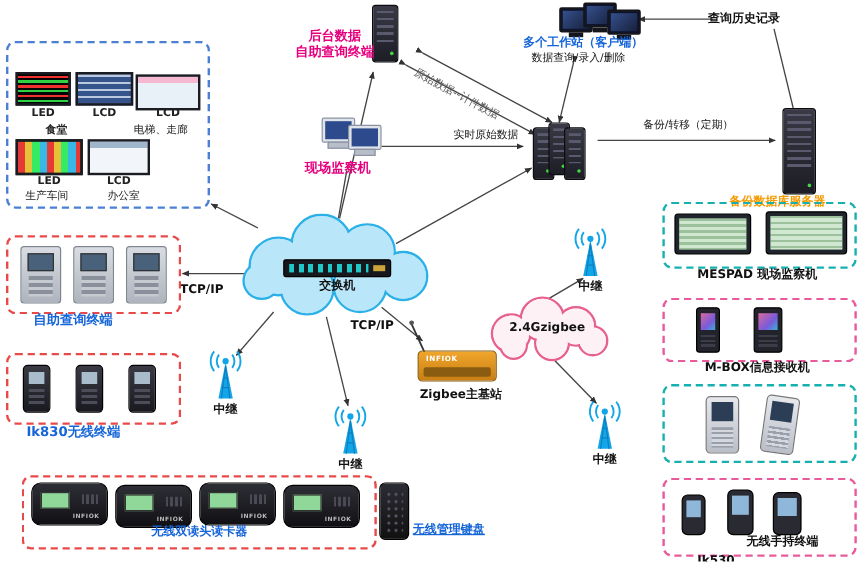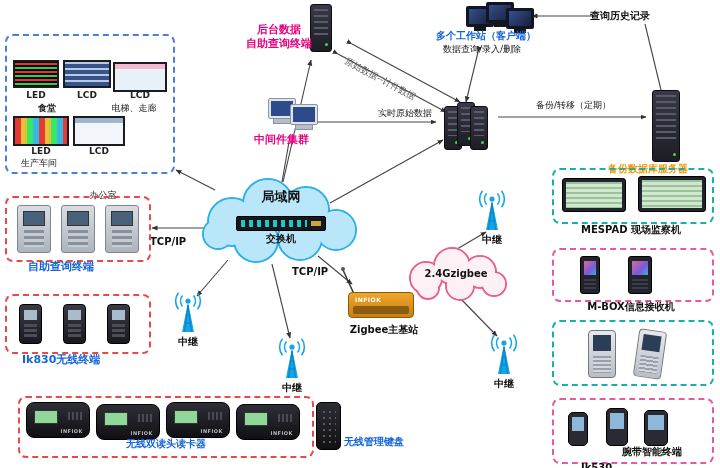--- a/index.html
+++ b/index.html
@@ -130,37 +130,37 @@
     <div class="ktype" style="left:6px;top:54px;width:46px;">LED</div>
     <div class="ktype" style="left:56px;top:54px;width:48px;">LCD</div>
     <div class="ktype" style="left:106px;top:54px;width:54px;">LCD</div>
     <div class="kcap" style="left:18px;top:66px;width:44px;font-weight:bold;">食堂</div>
     <div class="kcap" style="left:92px;top:66px;width:70px;">电梯、走廊</div>
     <div class="scr scr-led2" style="left:6px;top:80px;width:52px;height:26px;"></div>
     <div class="scr scr-lcd-light2" style="left:66px;top:80px;width:48px;height:26px;"></div>
     <div class="ktype" style="left:6px;top:110px;width:56px;">LED</div>
     <div class="ktype" style="left:66px;top:110px;width:52px;">LCD</div>
     <div class="kcap" style="left:0px;top:121px;width:64px;">生产车间</div>
-    <div class="kcap" style="left:70px;top:121px;width:52px;margin-top:32px;">办公室</div>
+    <div class="kcap" style="left:70px;top:121px;width:52px;">办公室</div>
   </div>
 
   <div class="tower" style="left:310px;top:4px;width:20px;height:46px;"></div>
   <div class="lbl pink ctr" style="left:248px;top:24px;width:62px;font-size:11px;">后台数据</div>
   <div class="lbl pink ctr" style="left:242px;top:38px;width:74px;font-size:11px;">自助查询终端</div>
 
   <div class="ws" style="left:466px;top:6px;"></div>
   <div class="ws" style="left:486px;top:2px;"></div>
   <div class="ws" style="left:506px;top:8px;"></div>
   <div class="lbl blue" style="left:436px;top:30px;">多个工作站（客户端）</div>
   <div class="lbl black sm" style="left:443px;top:44px;">数据查询/录入/删除</div>
   <div class="lbl black" style="left:590px;top:10px;">查询历史记录</div>
 
   <div class="pc" style="left:268px;top:98px;"></div>
   <div class="pc" style="left:290px;top:104px;"></div>
-  <div class="lbl pink" style="left:254px;top:134px;font-size:11px;">中间件集群</div>
+  <div class="lbl pink" style="left:254px;top:134px;font-size:11px;">现场监察机</div>
 
   <div class="tower" style="left:444px;top:106px;width:16px;height:42px;"></div>
   <div class="tower" style="left:457px;top:102px;width:16px;height:42px;"></div>
   <div class="tower" style="left:470px;top:106px;width:16px;height:42px;"></div>
 
   <div class="tower" style="left:652px;top:90px;width:26px;height:70px;"></div>
   <div class="lbl orange" style="left:608px;top:163px;">备份数据库服务器</div>
 
   <div class="lbl gray sm rot" style="left:348px;top:56px;">原始数据--计件数据</div>
   <div class="lbl black sm" style="left:378px;top:108px;">实时原始数据</div>
@@ -182,21 +182,20 @@
       <g fill="#b9e6f9">
         <circle cx="36" cy="44" r="23"></circle>
           <circle cx="72" cy="26" r="24"></circle>
           <circle cx="110" cy="32" r="22"></circle>
         <circle cx="140" cy="52" r="19"></circle>
           <circle cx="104" cy="60" r="21"></circle>
           <circle cx="60" cy="62" r="21"></circle>
           <circle cx="22" cy="56" r="14"></circle>
       </g>
     </svg>
-    <div class="lbl black ctr" style="left:0;top:12px;width:170px;font-size:13px;">局域网</div>
     <div class="switchbar" style="left:40px;top:38px;width:88px;"></div>
     <div class="lbl black ctr" style="left:0;top:55px;width:170px;">交换机</div>
   </div>
 
   <div class="abs" style="left:400px;top:244px;width:112px;height:60px;">
     <svg width="112" height="60" viewBox="0 0 112 60">
       <g stroke="#e8608c" stroke-width="2" fill="#fdf1f5">
         <circle cx="26" cy="34" r="16"></circle>
           <circle cx="52" cy="22" r="18"></circle>
           <circle cx="80" cy="28" r="16"></circle>
@@ -276,35 +275,35 @@
   <div class="dbox dbox-teal" style="left:552px;top:320px;width:158px;height:62px;">
     <div class="terminal" style="left:34px;top:8px;width:26px;height:46px;"></div>
     <div class="terminal" style="left:82px;top:8px;width:26px;height:46px;transform:rotate(8deg);"></div>
   </div>
 
   <div class="dbox dbox-pink" style="left:552px;top:398px;width:158px;height:62px;">
     <div class="wrist" style="left:14px;top:12px;width:18px;height:32px;"></div>
     <div class="wrist" style="left:52px;top:8px;width:20px;height:36px;"></div>
     <div class="wrist" style="left:90px;top:10px;width:22px;height:34px;"></div>
     <div class="lbl black" style="left:8px;top:62px;padding-left:19px;">Ik530</div>
-    <div class="lbl black" style="left:68px;top:46px;">腕带智能终端</div>
+    <div class="lbl black" style="left:68px;top:46px;">无线手持终端</div>
   </div>
 
   <div class="dbox dbox-red" style="left:18px;top:396px;width:292px;height:58px;">
     <div class="reader" style="left:6px;top:4px;">
         <span class="brand">INFIOK</span>
       </div>
     <div class="reader" style="left:76px;top:6px;">
         <span class="brand">INFIOK</span>
       </div>
     <div class="reader" style="left:146px;top:4px;">
         <span class="brand">INFIOK</span>
       </div>
     <div class="reader" style="left:216px;top:6px;">
         <span class="brand">INFIOK</span>
       </div>
     <div class="lbl blue ctr" style="left:0;top:40px;width:292px;">无线双读头读卡器</div>
   </div>
 
   <div class="remote" style="left:316px;top:402px;"></div>
-  <div class="lbl blue" style="left:344px;top:436px;">无线管理键盘</div>
+  <div class="lbl blue" style="left:344px;top:436px;text-decoration:underline;">无线管理键盘</div>
 
 </div>
 
 </body></html>

